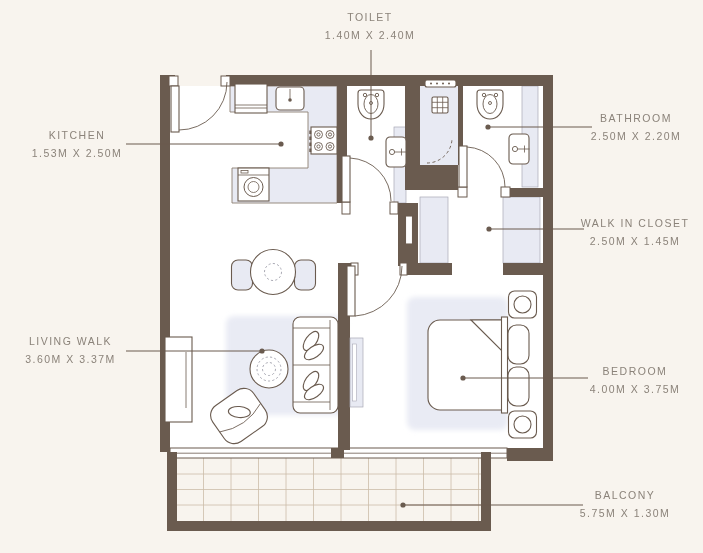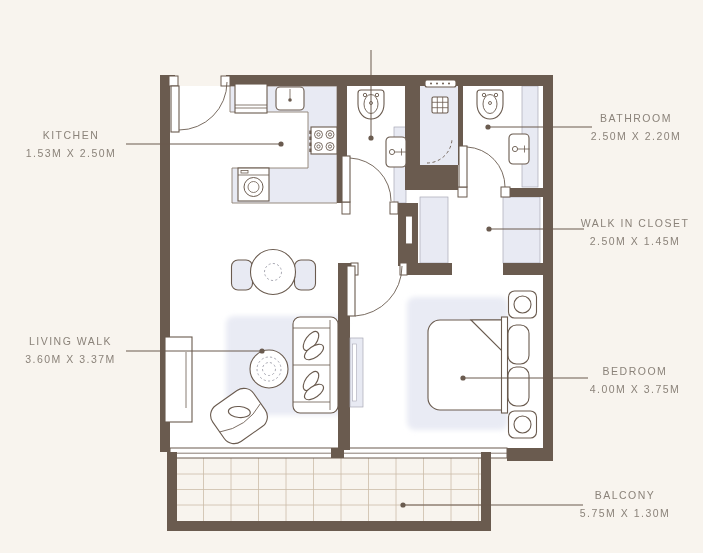--- a/index.html
+++ b/index.html
@@ -256,21 +256,25 @@
         <circle class="dot" cx="489" cy="229" r="2.6"></circle>
     <line class="leader" x1="126" y1="351" x2="262" y2="351"></line>
         <circle class="dot" cx="262" cy="351" r="2.6"></circle>
     <line class="leader" x1="463" y1="378" x2="588" y2="378"></line>
         <circle class="dot" cx="463" cy="378" r="2.6"></circle>
     <line class="leader" x1="403" y1="505" x2="583" y2="505"></line>
         <circle class="dot" cx="403" cy="505" r="2.6"></circle>
   </g>
 </svg>
 
-<div class="room-label" style="left:0px;top:130px;width:142px">
+<div class="room-label" style="left:285px;top:12px;width:170px">
+  <div class="rl-name">TOILET</div>
+  <div class="rl-dims">1.40M X 2.40M</div>
+</div>
+<div class="room-label" style="left:6px;top:130px;width:142px">
   <div class="rl-name">KITCHEN</div>
   <div class="rl-dims">1.53M X 2.50M</div>
 </div>
 <div class="room-label" style="left:551px;top:113px;width:170px">
   <div class="rl-name">BATHROOM</div>
   <div class="rl-dims">2.50M X 2.20M</div>
 </div>
 <div class="room-label" style="left:550px;top:218px;width:170px">
   <div class="rl-name">WALK IN CLOSET</div>
   <div class="rl-dims">2.50M X 1.45M</div>

